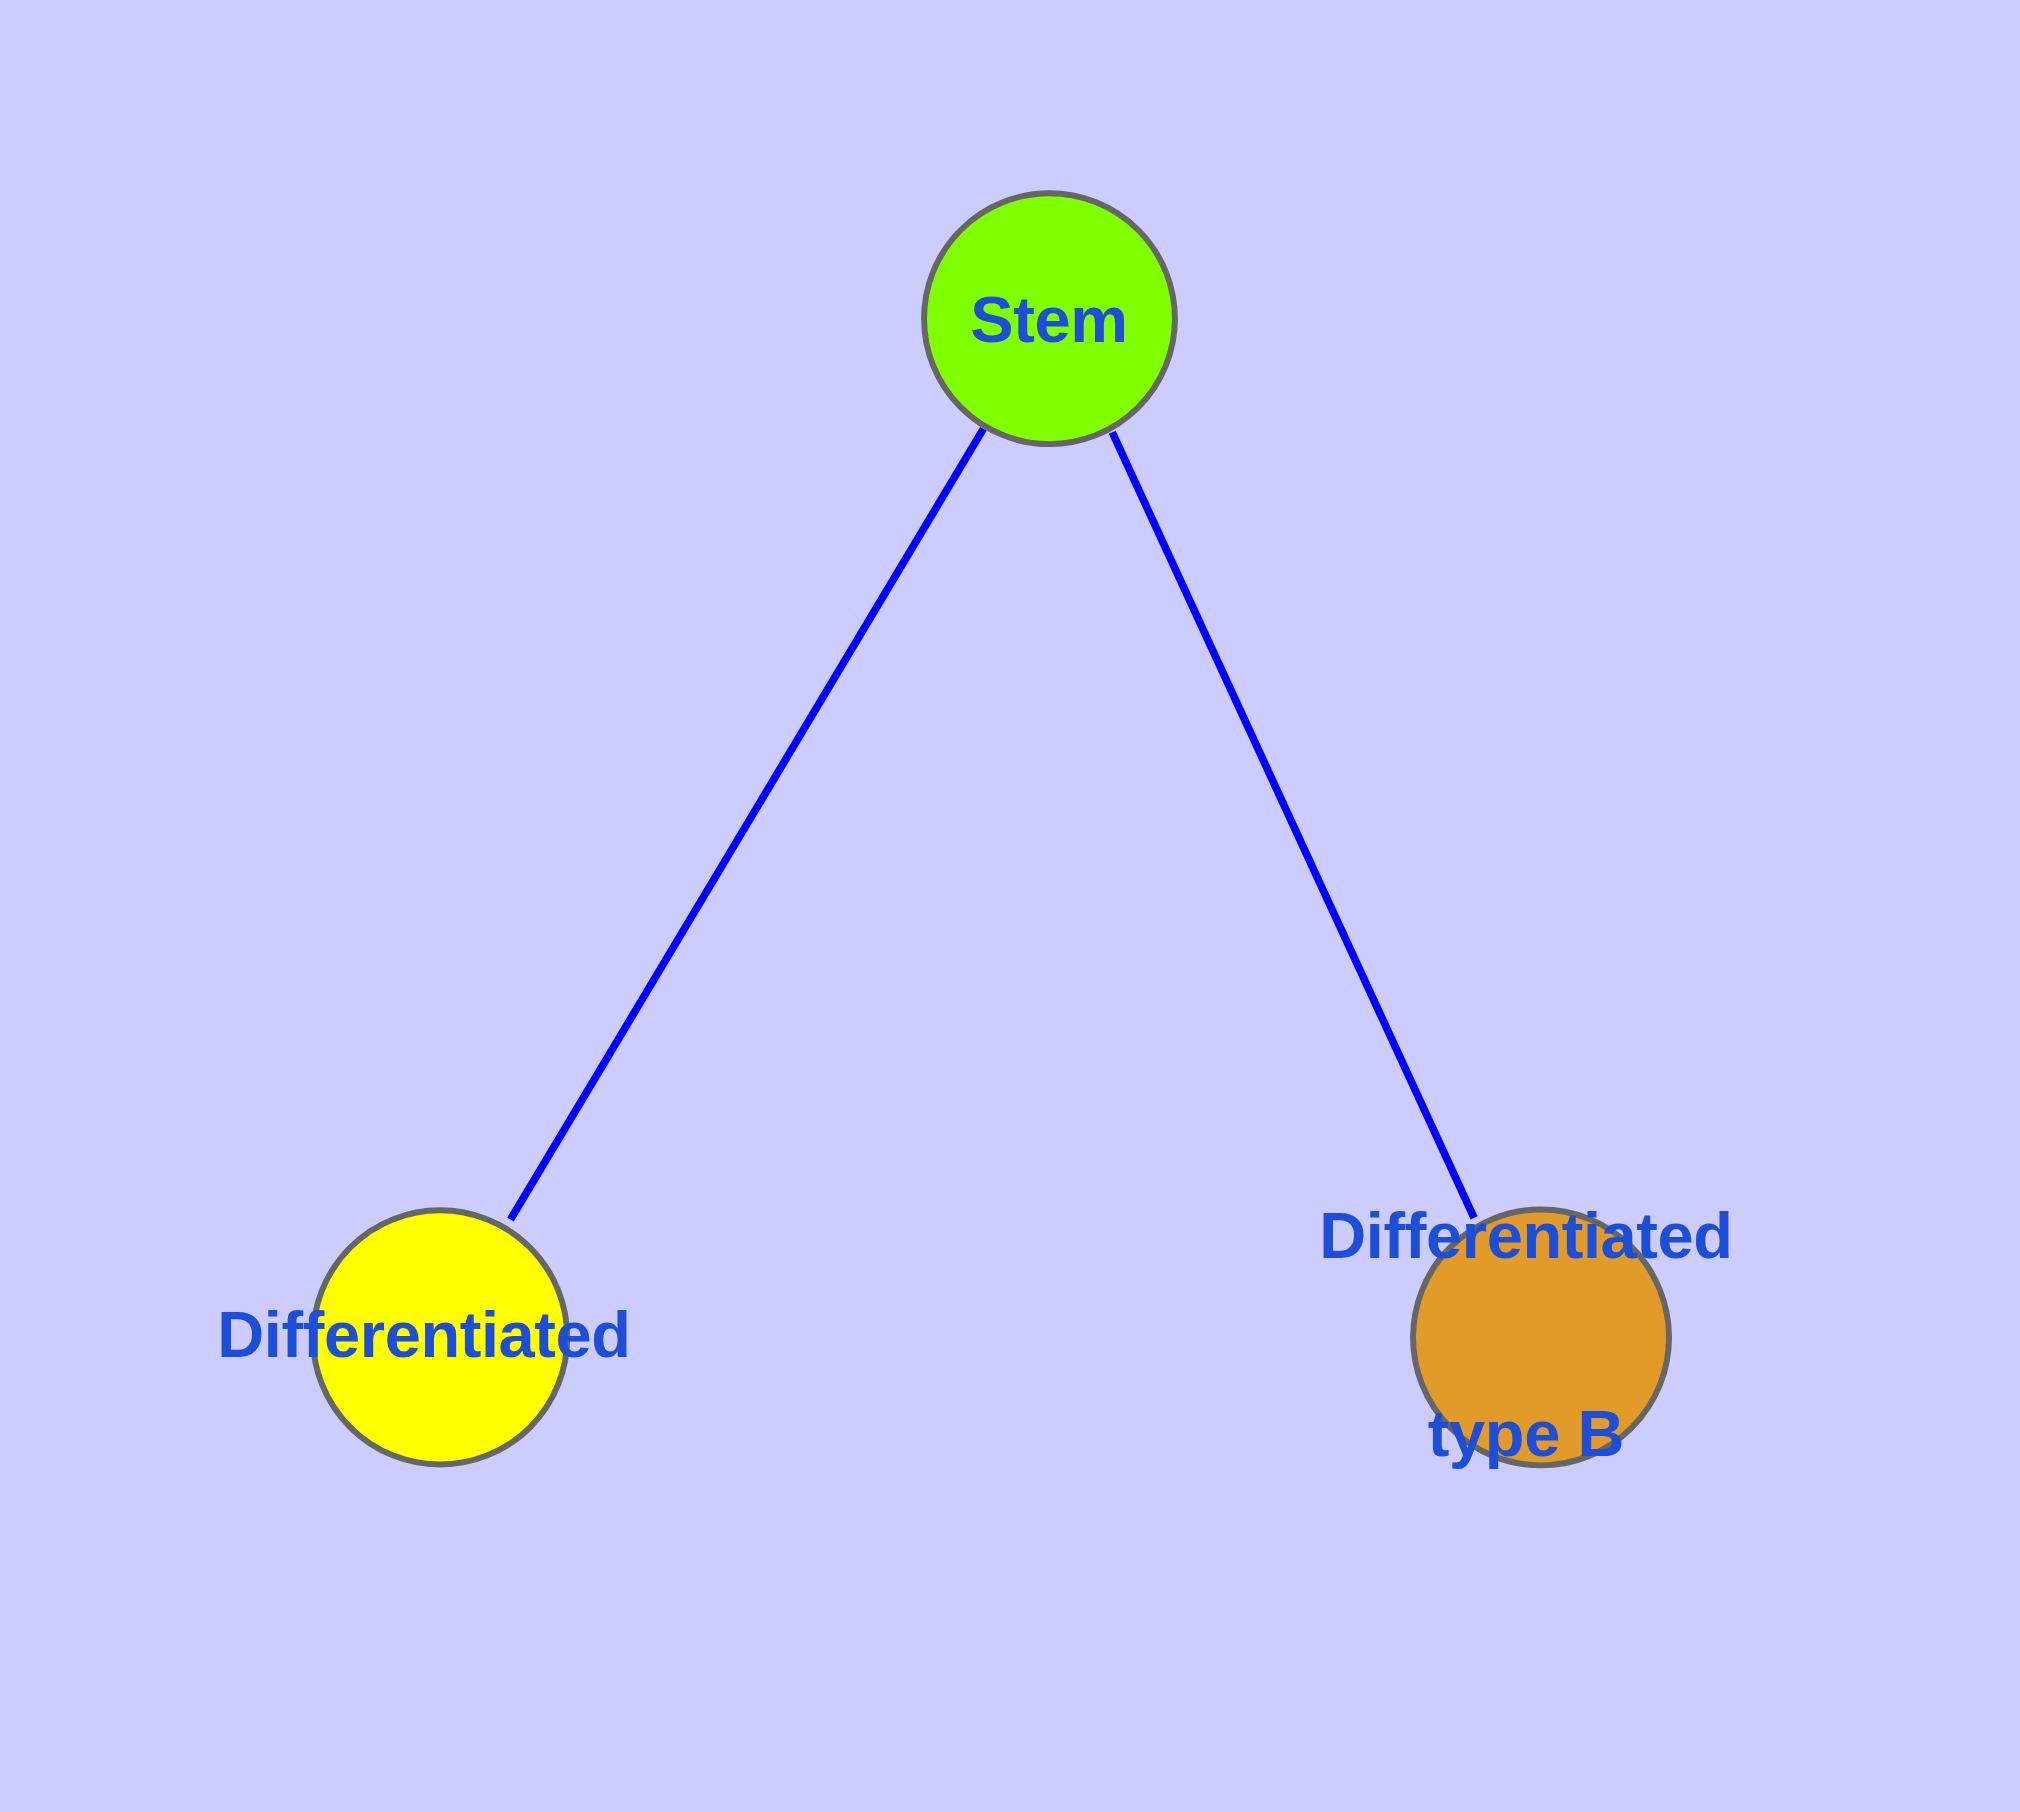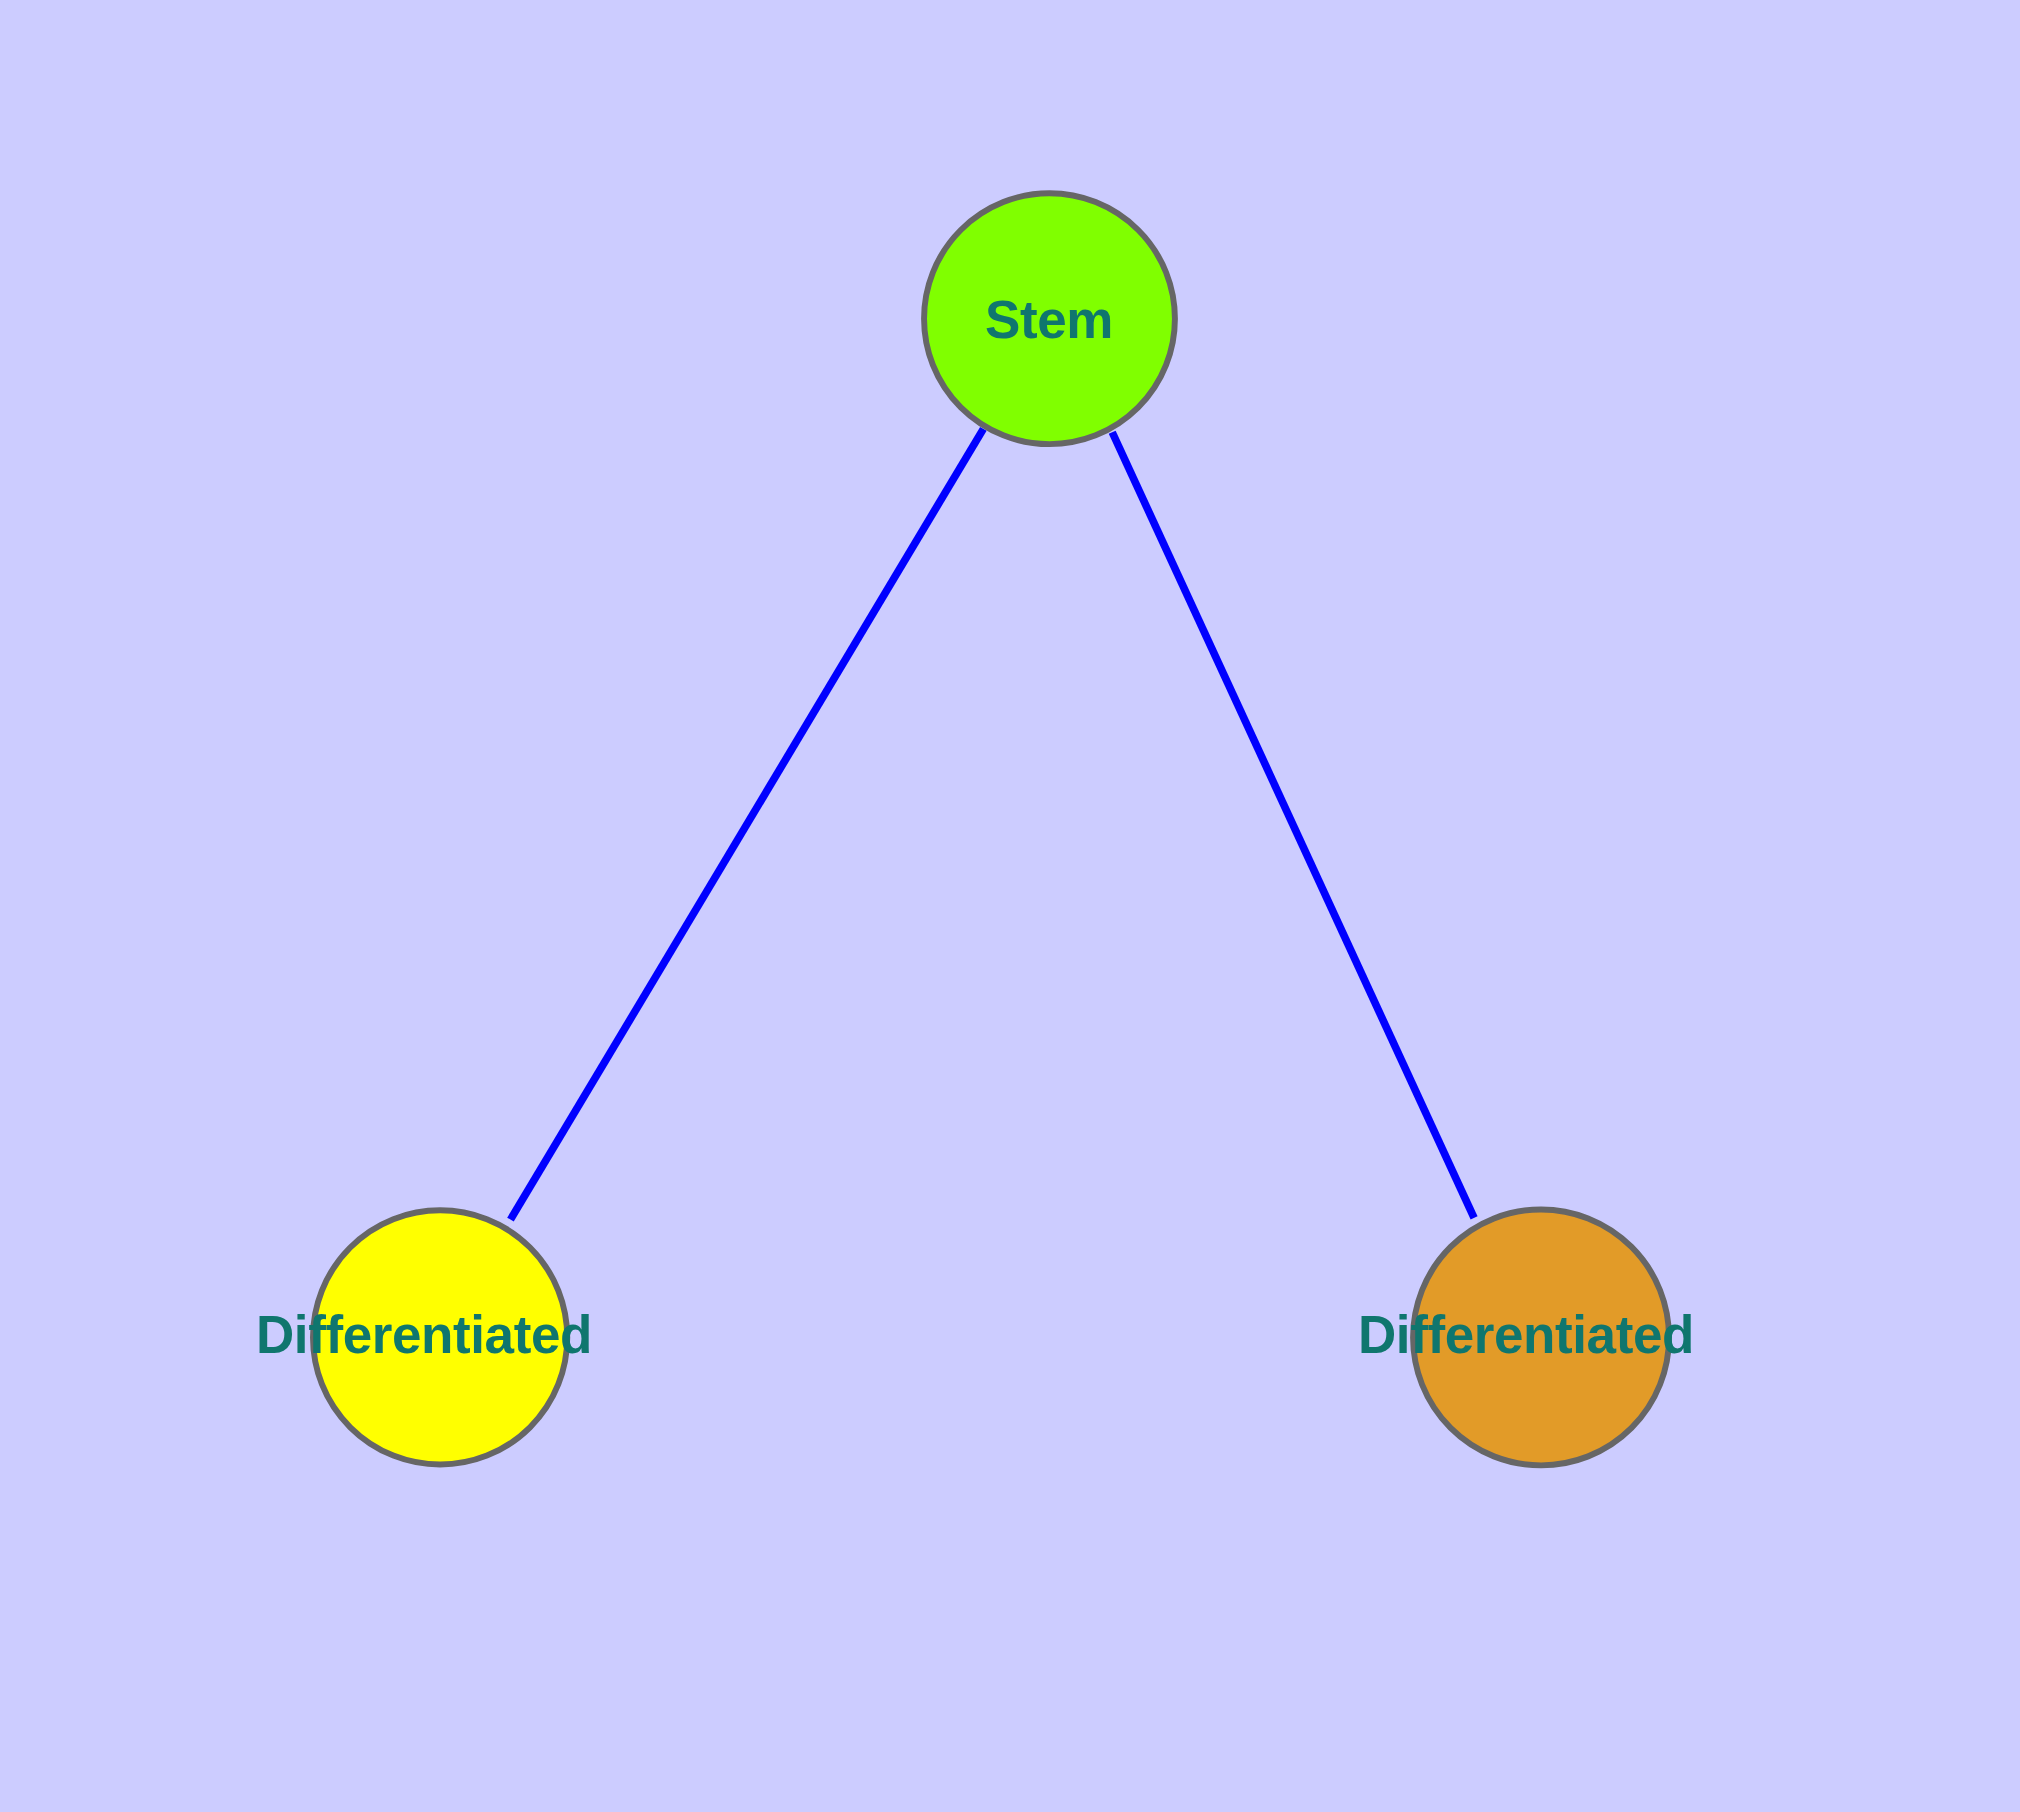--- a/index.html
+++ b/index.html
@@ -21,23 +21,23 @@
     top: 0;
     left: 0;
     width: 2021px;
     height: 1812px;
   }
   .node-label {
     position: absolute;
     text-align: center;
     font-family: "Liberation Sans", "DejaVu Sans", sans-serif;
     font-weight: bold;
-    font-size: 53px;
+    font-size: 65px;
     line-height: 1.02;
-    color: #0f766e;
+    color: #1d4ed8;
     white-space: pre;
     pointer-events: none;
     transform: translate(-50%, -50%);
     letter-spacing: -0.4px;
   }
   #label-stem {
     left: 1049px;
     top: 320px;
   }
   #label-diff-a {
@@ -71,16 +71,17 @@
   </svg>
 
   <div class="node-label" id="label-stem">Stem</div>
 
   <div class="node-label" id="label-diff-a">
     <div>Differentiated</div>
   </div>
 
   <div class="node-label" id="label-diff-b">
     <div>Differentiated</div>
+    <div>type B</div>
   </div>
 
 </div>
 
 
 </body></html>

